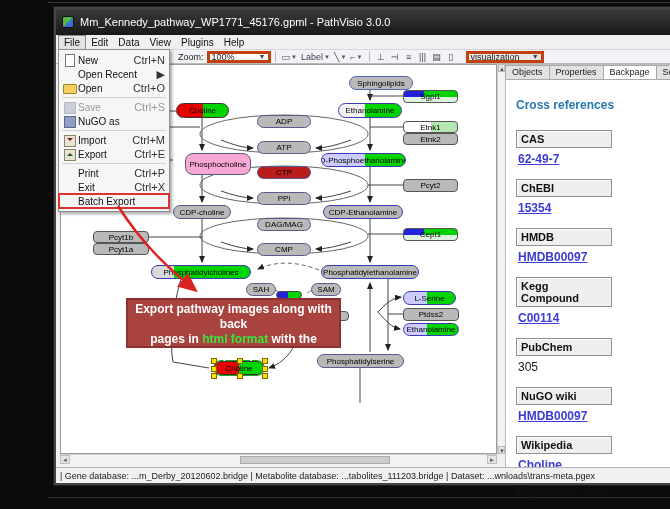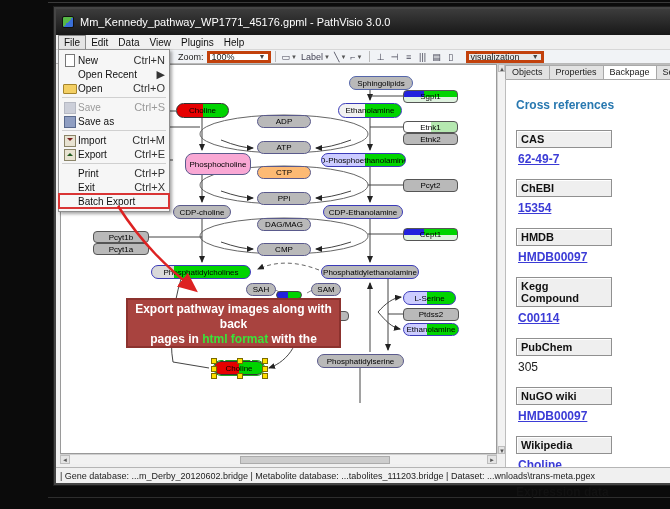--- a/index.html
+++ b/index.html
@@ -210,21 +210,21 @@
     <div class="pnode pill" style="left: 288px; top: 11px; width: 64px; height: 14px; background: rgb(185, 185, 185); border: 1px solid rgb(85, 102, 170);">Sphingolipids</div>
         <div class="pnode rect" style="left: 342px; top: 25px; width: 55px; height: 13px; background: linear-gradient(90deg, rgb(34, 34, 221) 38%, rgb(0, 212, 0) 38%) center top / 100% 55% no-repeat, rgb(223, 242, 223); border: 1px solid rgb(85, 85, 85);">Sgpl1</div>
         <div class="pnode pill" style="left: 115px; top: 38px; width: 53px; height: 15px; background: linear-gradient(90deg, rgb(230, 0, 0) 50%, rgb(0, 212, 0) 50%); border: 1px solid rgb(51, 51, 51);">Choline</div>
         <div class="pnode pill" style="left: 277px; top: 38px; width: 64px; height: 15px; background: linear-gradient(90deg, rgb(242, 242, 242) 42%, rgb(0, 212, 0) 42%); border: 1px solid rgb(58, 58, 184);">Ethanolamine</div>
         <div class="pnode pill" style="left: 196px; top: 50px; width: 54px; height: 13px; background: rgb(185, 185, 185); border: 1px solid rgb(90, 90, 140);">ADP</div>
         <div class="pnode pill" style="left: 196px; top: 76px; width: 54px; height: 13px; background: rgb(185, 185, 185); border: 1px solid rgb(90, 90, 140);">ATP</div>
         <div class="pnode pill" style="left: 124px; top: 88px; width: 66px; height: 22px; background: #f9a8d4; border: 1px solid rgb(90, 90, 140);">Phosphocholine</div>
         <div class="pnode pill" style="left: 260px; top: 88px; width: 85px; height: 14px; background: linear-gradient(90deg, rgb(204, 204, 255) 52%, rgb(0, 212, 0) 52%); border: 1px solid rgb(58, 58, 184);">O-Phosphoethanolamine</div>
         <div class="pnode rect" style="left: 342px; top: 56px; width: 55px; height: 12px; background: linear-gradient(90deg, rgb(255, 255, 255) 50%, rgb(181, 232, 176) 50%); border: 1px solid rgb(85, 85, 85);">Etnk1</div>
         <div class="pnode rect" style="left: 342px; top: 68px; width: 55px; height: 12px; background: rgb(185, 185, 185); border: 1px solid rgb(85, 85, 85);">Etnk2</div>
-        <div class="pnode pill" style="left: 196px; top: 101px; width: 54px; height: 13px; background: #fdba74; border: 1px solid rgb(90, 90, 140);">CTP</div>
+        <div class="pnode pill" style="left: 196px; top: 101px; width: 54px; height: 13px; background: #b91c1c; border: 1px solid rgb(90, 90, 140);">CTP</div>
         <div class="pnode rect" style="left: 342px; top: 114px; width: 55px; height: 13px; background: rgb(185, 185, 185); border: 1px solid rgb(85, 85, 85);">Pcyt2</div>
         <div class="pnode pill" style="left: 196px; top: 127px; width: 54px; height: 13px; background: rgb(185, 185, 185); border: 1px solid rgb(90, 90, 140);">PPi</div>
         <div class="pnode pill" style="left: 112px; top: 140px; width: 58px; height: 14px; background: rgb(185, 185, 185); border: 1px solid rgb(90, 90, 140);">CDP-choline</div>
         <div class="pnode pill" style="left: 262px; top: 140px; width: 80px; height: 14px; background: rgb(185, 185, 185); border: 1px solid rgb(58, 58, 184);">CDP-Ethanolamine</div>
         <div class="pnode pill" style="left: 196px; top: 153px; width: 54px; height: 13px; background: rgb(185, 185, 185); border: 1px solid rgb(90, 90, 140);">DAG/MAG</div>
         <div class="pnode rect" style="left: 342px; top: 163px; width: 55px; height: 13px; background: linear-gradient(90deg, rgb(34, 34, 221) 38%, rgb(0, 212, 0) 38%) center top / 100% 55% no-repeat, rgb(223, 242, 223); border: 1px solid rgb(85, 85, 85);">Cept1</div>
         <div class="pnode pill" style="left: 196px; top: 178px; width: 54px; height: 13px; background: rgb(185, 185, 185); border: 1px solid rgb(90, 90, 140);">CMP</div>
         <div class="pnode rect" style="left: 32px; top: 166px; width: 56px; height: 12px; background: rgb(185, 185, 185); border: 1px solid rgb(85, 85, 85);">Pcyt1b</div>
         <div class="pnode rect" style="left: 32px; top: 178px; width: 56px; height: 12px; background: rgb(185, 185, 185); border: 1px solid rgb(85, 85, 85);">Pcyt1a</div>
         <div class="pnode pill" style="left: 90px; top: 200px; width: 100px; height: 14px; background: linear-gradient(90deg, rgb(217, 217, 217) 22%, rgb(0, 212, 0) 22%); border: 1px solid rgb(58, 58, 184);">Phosphatidylcholines</div>
@@ -315,21 +315,21 @@
           <span class="ms">Ctrl+O</span>
         </div>
         <div class="menu-sep"></div>
         <div class="menu-item disabled">
           <span class="mi i-save"></span>
           <span class="ml">Save</span>
           <span class="ms">Ctrl+S</span>
         </div>
         <div class="menu-item">
           <span class="mi i-saveas"></span>
-          <span class="ml">Save as</span>
+          <span class="ml">NuGO as</span>
           <span class="ms"></span>
         </div>
         <div class="menu-sep"></div>
         <div class="menu-item">
           <span class="mi i-import"></span>
           <span class="ml">Import</span>
           <span class="ms">Ctrl+M</span>
         </div>
         <div class="menu-item">
           <span class="mi i-export"></span>

